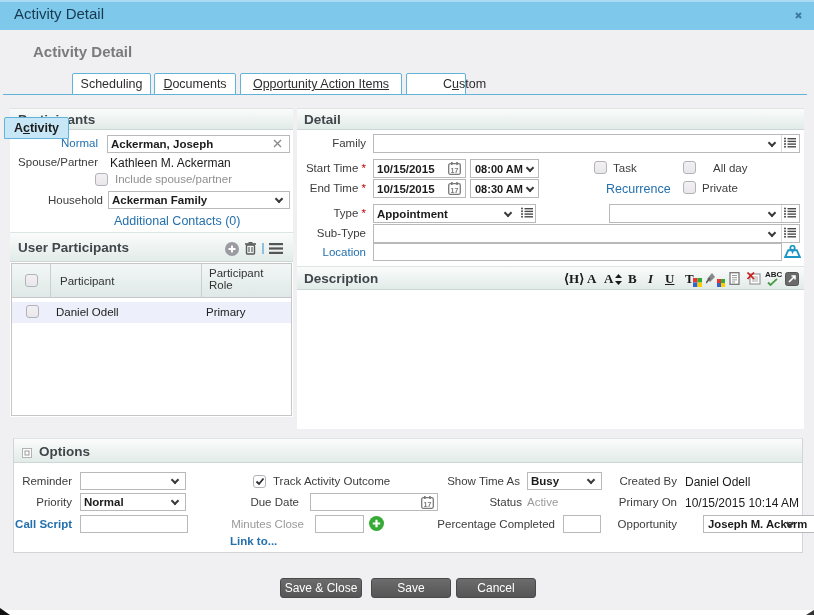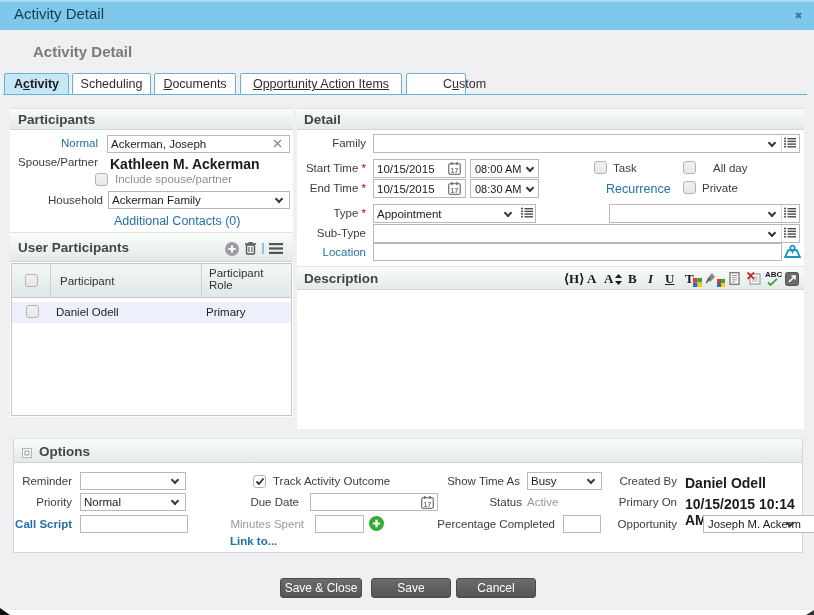--- a/index.html
+++ b/index.html
@@ -10,42 +10,42 @@
 .titlebar .t { position:absolute; left:14px; top:3px; font-size:15px; color:#173a50; }
 .heading { position:absolute; left:33px; top:43px; font-size:15px; font-weight:bold; color:#7b7b7b; }
 .tab { position:absolute; top:73px; height:22px; background:#fff; border:1px solid #61b4d8; border-radius:2px 2px 0 0; font-size:12.5px; color:#2e2e2e; text-align:center; line-height:21px; z-index:2; }
 .tab.active { background:#c7e7f6; font-weight:bold; color:#1c1c1c; }
 .tabline { position:absolute; left:3px; top:94px; width:804px; height:1px; background:#61b4d8; z-index:1; }
 .panel { position:absolute; background:#fff; }
 .sechead { position:absolute; background:linear-gradient(#fafcfb,#e2ebe8); border-top:1px solid #dde4e4; border-bottom:1px solid #ccd6d6; font-size:13.5px; font-weight:bold; color:#40464a; }
 .fl { position:absolute; font-size:11.5px; color:#3c3c3c; text-align:right; }
 .fll { position:absolute; font-size:11.5px; color:#3c3c3c; }
 .blue { color:#2470ad; }
-.bval { position:absolute; font-size:14px; font-weight:bold; color:#1b1b1b; }
+.bval { position:absolute; font-size:12px; font-weight:normal; color:#1b1b1b; }
 .box { position:absolute; border:1px solid #b9b9bb; background:#fff; }
-.box .bt { position:absolute; left:3px; top:50%; transform:translateY(-50%); font-size:11.5px; font-weight:normal; color:#1b1b1b; white-space:nowrap; }
+.box .bt { position:absolute; left:3px; top:50%; transform:translateY(-50%); font-size:11.5px; font-weight:bold; color:#1b1b1b; white-space:nowrap; }
 .chev { position:absolute; width:6px; height:6px; border-right:2px solid #3a3a3a; border-bottom:2px solid #3a3a3a; transform:rotate(45deg); }
 .cb { position:absolute; width:13px; height:13px; border:1px solid #b2b2ba; border-radius:3px; background:linear-gradient(#f2f0f2,#e9e7ea); }
 .red { color:#cc0000; }
 .btn { position:absolute; top:578px; height:20px; background:linear-gradient(#6c6c6c,#555555); color:#fff; font-size:12px; text-align:center; line-height:19px; border-radius:3px; border:1px solid #4a4a4a; }
 .cal { position:absolute; width:13px; height:13px; }
 </style>
 </head>
 <body>
 
 <div class="titlebar">
     <span class="t">Activity Detail</span>
   </div>
 <svg class="abs" style="left:795px;top:12px;" width="7" height="7" viewBox="0 0 7 7">
     <path d="M1 1 L6 6 M6 1 L1 6" stroke="#3d7a9b" stroke-width="2"></path>
   </svg>
 <div class="heading">Activity Detail</div>
 
 <div class="tabline"></div>
-<div class="tab active" style="left:4px;width:65px;">A<u>c</u>tivity</div>
+<div class="tab active" style="left:4px;width:65px;margin-top:44px;">A<u>c</u>tivity</div>
 <div class="tab" style="left:72px;width:79px;">Scheduling</div>
 <div class="tab" style="left:154px;width:82px;"><u>D</u>ocuments</div>
 <div class="tab" style="left:240px;width:162px;text-decoration:underline;">Opportunity Action Items</div>
 <div class="tab" style="left:406px;width:60px;padding-left:36px;">C<u>u</u>stom</div>
 
 <div class="panel" style="left:10px;top:109px;width:283px;height:308px;"></div>
 <div class="panel" style="left:297px;top:109px;width:507px;height:320px;"></div>
 
 <div class="sechead" style="left:10px;top:108px;width:283px;height:22px;padding:3px 0 0 8px;">Participants</div>
 <div class="fl blue" style="left:0px;top:137px;width:98px;">Normal</div>
@@ -293,21 +293,21 @@
     <rect x="8.2" y="0" width="1.6" height="3" fill="#7a7a7a"></rect>
     <text x="6.5" y="10.5" font-size="7" font-weight="bold" fill="#7a7a7a" text-anchor="middle" font-family="Liberation Sans">17</text>
   </svg>
 <div class="fl" style="left:422px;top:496px;width:100px;">Status</div>
 <div class="fll" style="left:527px;top:496px;color:#9a9a9a;">Active</div>
 <div class="fl" style="left:577px;top:496px;width:100px;">Primary On</div>
 <div class="bval" style="left:685px;top:496px;">10/15/2015 10:14 AM</div>
 
 <div class="fl blue" style="left:0px;top:518px;width:72px;font-weight:bold;">Call Script</div>
 <div class="box" style="left:80px;top:515px;width:108px;height:18px;"></div>
-<div class="fl" style="left:204px;top:518px;width:100px;color:#9a9a9a;">Minutes Spent</div>
+<div class="fl" style="left:204px;top:518px;width:100px;color:#9a9a9a;">Minutes Close</div>
 <div class="box" style="left:315px;top:515px;width:49px;height:18px;"></div>
 <svg class="abs" style="left:369px;top:516px;" width="15" height="15" viewBox="0 0 15 15">
     <circle cx="7.5" cy="7.5" r="7.5" fill="#35aa35"></circle>
     <path d="M7.5 3.8 V11.2 M3.8 7.5 H11.2" stroke="#fff" stroke-width="2.2"></path>
   </svg>
 <div class="fl" style="left:425px;top:518px;width:130px;">Percentage Completed</div>
 <div class="box" style="left:563px;top:515px;width:38px;height:18px;"></div>
 <div class="fl" style="left:577px;top:518px;width:100px;">Opportunity</div>
 <div class="box" style="left:682px;top:515px;width:118px;height:18px;margin-left:21px;">
     <span class="bt" style="left:4px;font-size:11.3px;">Joseph M. Ackerm</span>

